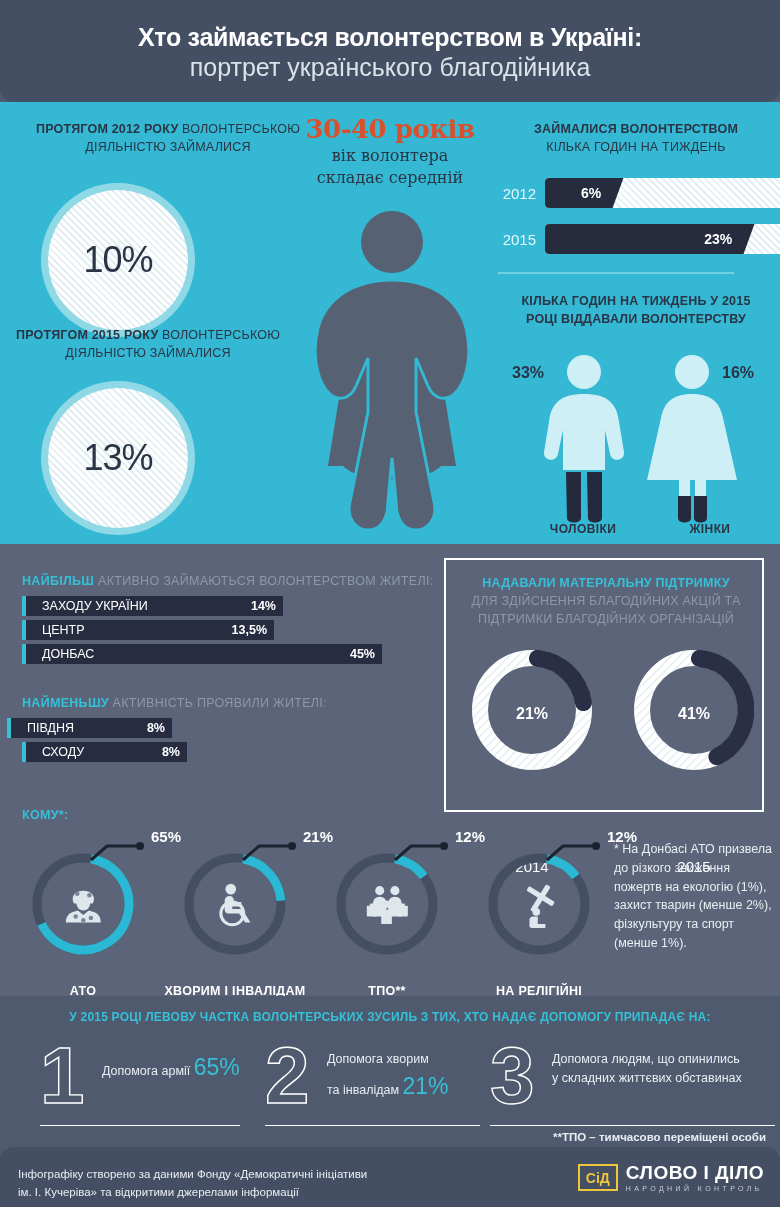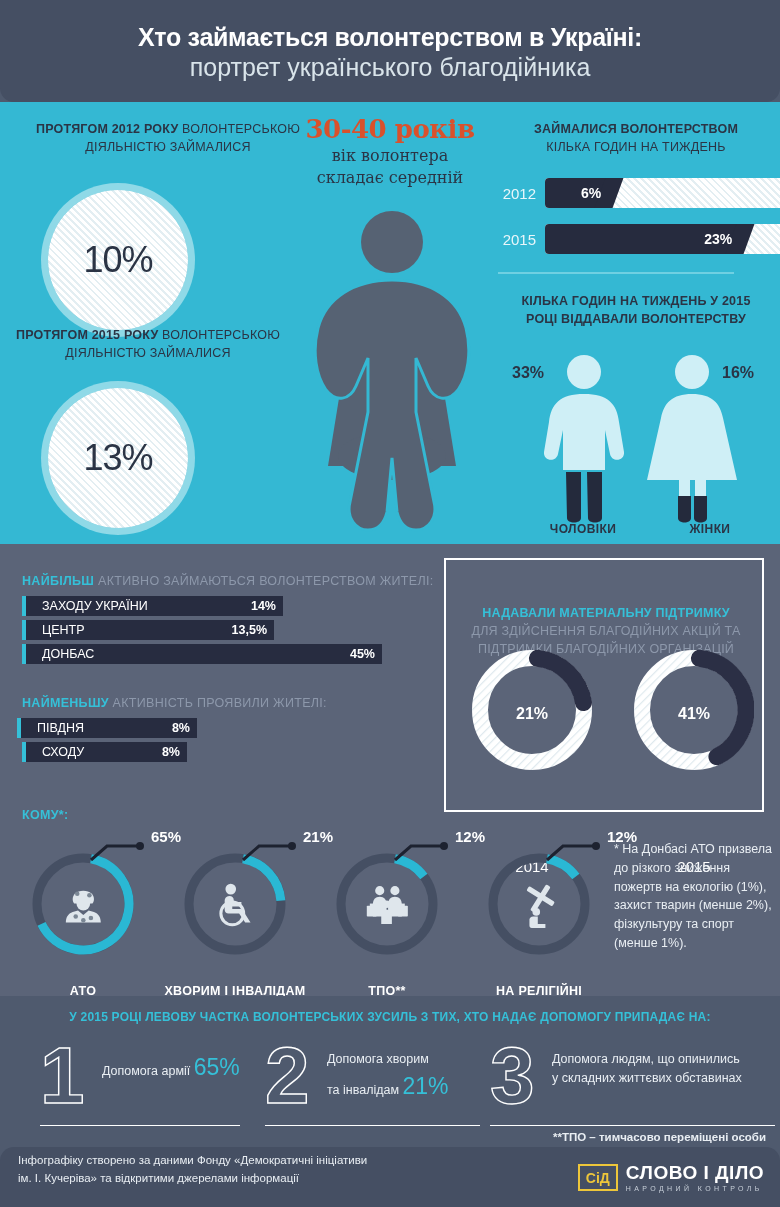--- a/index.html
+++ b/index.html
@@ -95,21 +95,21 @@
   #h-komu{ position:absolute; left:22px; top:264px; color:#35c0d8; font-weight:bold; font-size:12.5px;}
 
   .rbar{ position:absolute; height:20px; background:#272c40; border-left:4px solid #35c0d8;
     display:flex; align-items:center; padding:0 7px 0 16px; }
   .rbar .nm{ color:#ffffff; font-size:12.5px; }
   .rbar .vl{ color:#ffffff; font-size:12.5px; margin-left:auto; font-weight:bold; }
 
   
   .dbox{ position:absolute; left:444px; top:14px; width:320px; height:254px; border:2px solid #ffffff; }
   .dbox-t{ position:absolute; left:0; top:14px; width:320px; text-align:center; font-size:12.5px;
-    line-height:1.45; color:#8d98ab; letter-spacing:.2px;margin-top:30px;}
+    line-height:1.45; color:#8d98ab; letter-spacing:.2px;}
   .dbox-t .hi{ color:#35c0d8; font-weight:bold; }
   .donut{ position:absolute; width:120px; height:120px; }
   .dyear{ position:absolute; top:208px; width:120px; text-align:center; color:#fff; font-size:15px;}
   .dval{ position:absolute; width:120px; text-align:center; top:55px; color:#fff; font-size:16px; font-weight:bold;}
 
   
   .komu{ position:absolute; left:0; top:288px; width:610px; height:160px; }
   .kcell{ position:absolute; width:150px; }
   .kring{ position:relative; width:104px; height:104px; margin:0 auto; }
   .klabel{ position:absolute; top:132px; width:150px; text-align:center; color:#fff;
@@ -127,21 +127,21 @@
   .rnum{ position:absolute; left:0; top:-4px; font-size:80px; font-weight:bold;
     color:transparent; -webkit-text-stroke:1.4px #ffffff; line-height:1; font-family:"Liberation Sans",sans-serif;}
   .rtxt{ position:absolute; top:10px; color:#e9eef3; font-size:12.5px; line-height:1.55; }
   .rval{ color:#35c0d8; font-size:23px; }
   .rline{ position:absolute; bottom:0; left:0; height:1.5px; background:#ffffff; }
   .tpo-note{ position:absolute; right:14px; top:135px; color:#e9eef3; font-size:11.5px; font-weight:bold;}
 
   
   .footer{ position:absolute; left:0; top:1147px; width:780px; height:60px;
     background:#454f63; border-radius:14px 14px 0 0; }
-  .fsrc{ position:absolute; left:18px; top:4px; color:#e9eef3; font-size:11.5px; line-height:1.6; }
+  .fsrc{ position:absolute; left:18px; top:18px; color:#e9eef3; font-size:11.5px; line-height:1.6; }
   .logo{ position:absolute; right:16px; top:16px; display:flex; align-items:center; gap:8px;}
   .logo-mark{ width:40px; height:27px; border:2.5px solid #edc63a; display:flex;
     align-items:center; justify-content:center; color:#edc63a; font-weight:bold; font-size:14px;}
   .logo-txt{ line-height:1; }
   .logo-main{ color:#fff; font-size:19px; font-weight:bold; letter-spacing:.5px; }
   .logo-sub{ color:#c7cfd9; font-size:7px; letter-spacing:3.4px; margin-top:3px; }
 </style>
 </head>
 <body>
 
@@ -255,21 +255,21 @@
         <div class="rbar" style="left: 22px; top: 100px; width: 360px;">
           <span class="nm">ДОНБАС</span>
           <span class="vl">45%</span>
         </div>
       </div>
 
     <div class="sec-h" id="h-least">
       <span class="hi">НАЙМЕНЬШУ</span><span> АКТИВНІСТЬ ПРОЯВИЛИ ЖИТЕЛІ:</span>
     </div>
     <div id="least-bars">
-        <div class="rbar" style="left: 17px; top: 174px; width: 180px;">
+        <div class="rbar" style="left: 7px; top: 174px; width: 165px;">
           <span class="nm">ПІВДНЯ</span>
           <span class="vl">8%</span>
         </div>
         <div class="rbar" style="left: 22px; top: 198px; width: 165px;">
           <span class="nm">СХОДУ</span>
           <span class="vl">8%</span>
         </div>
       </div>
 
     <div class="dbox">

